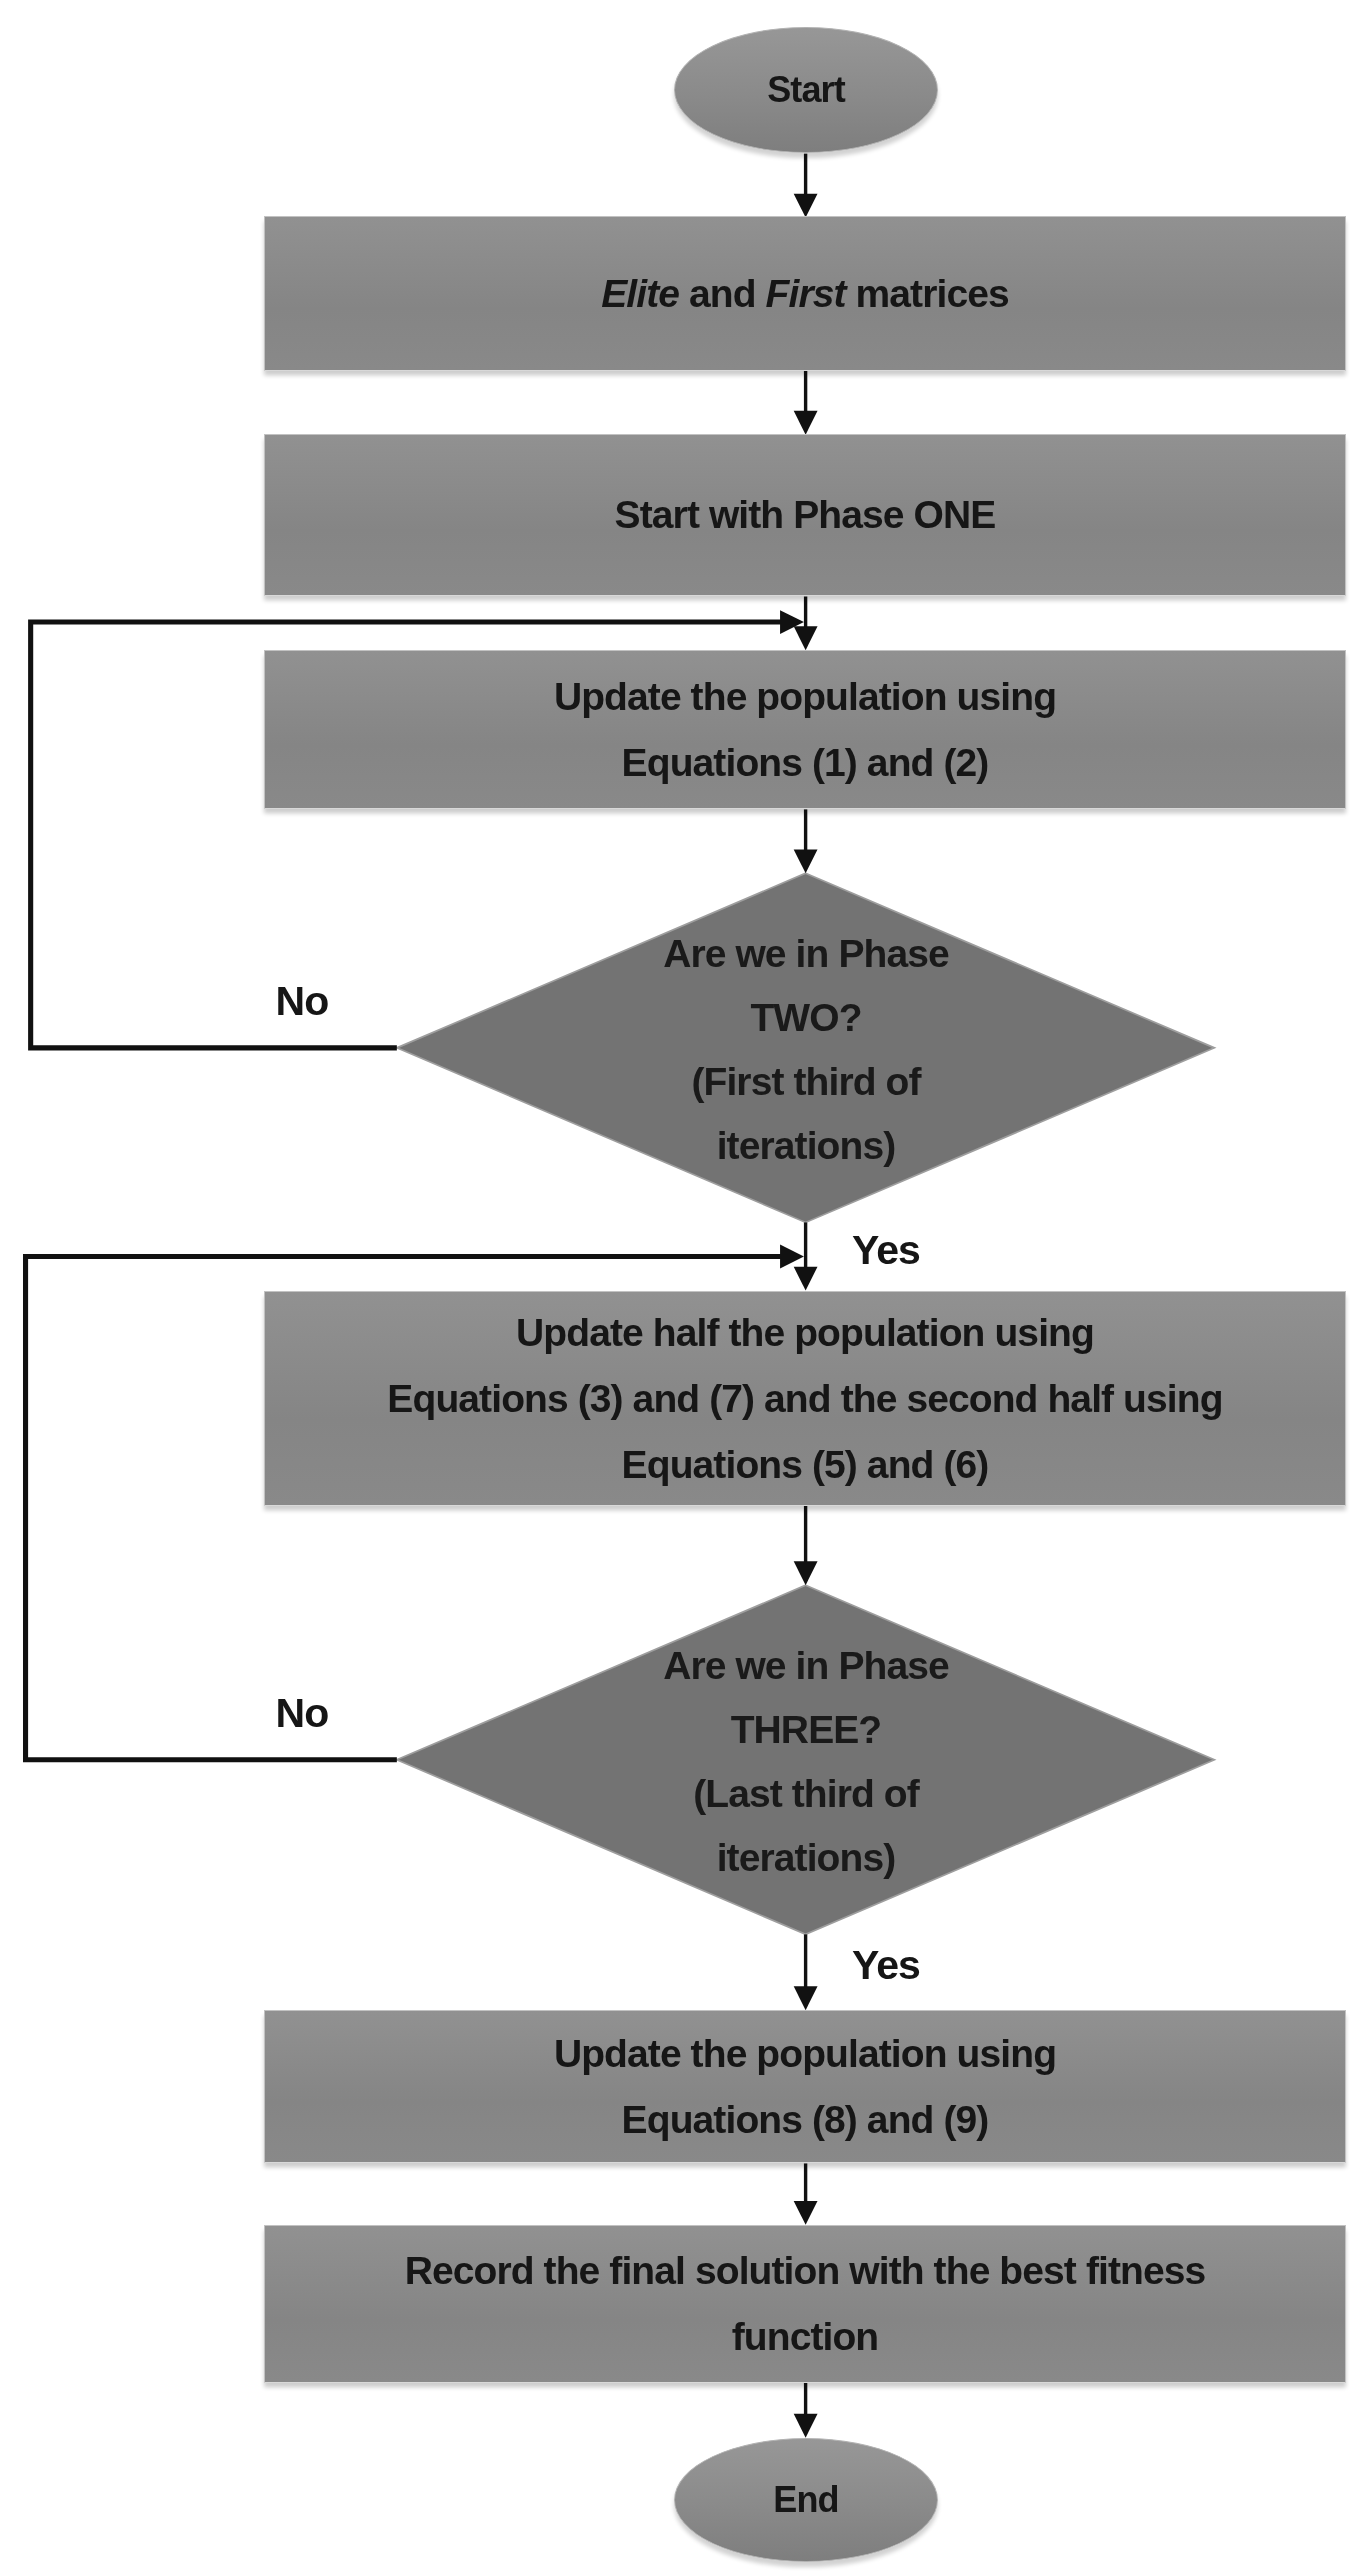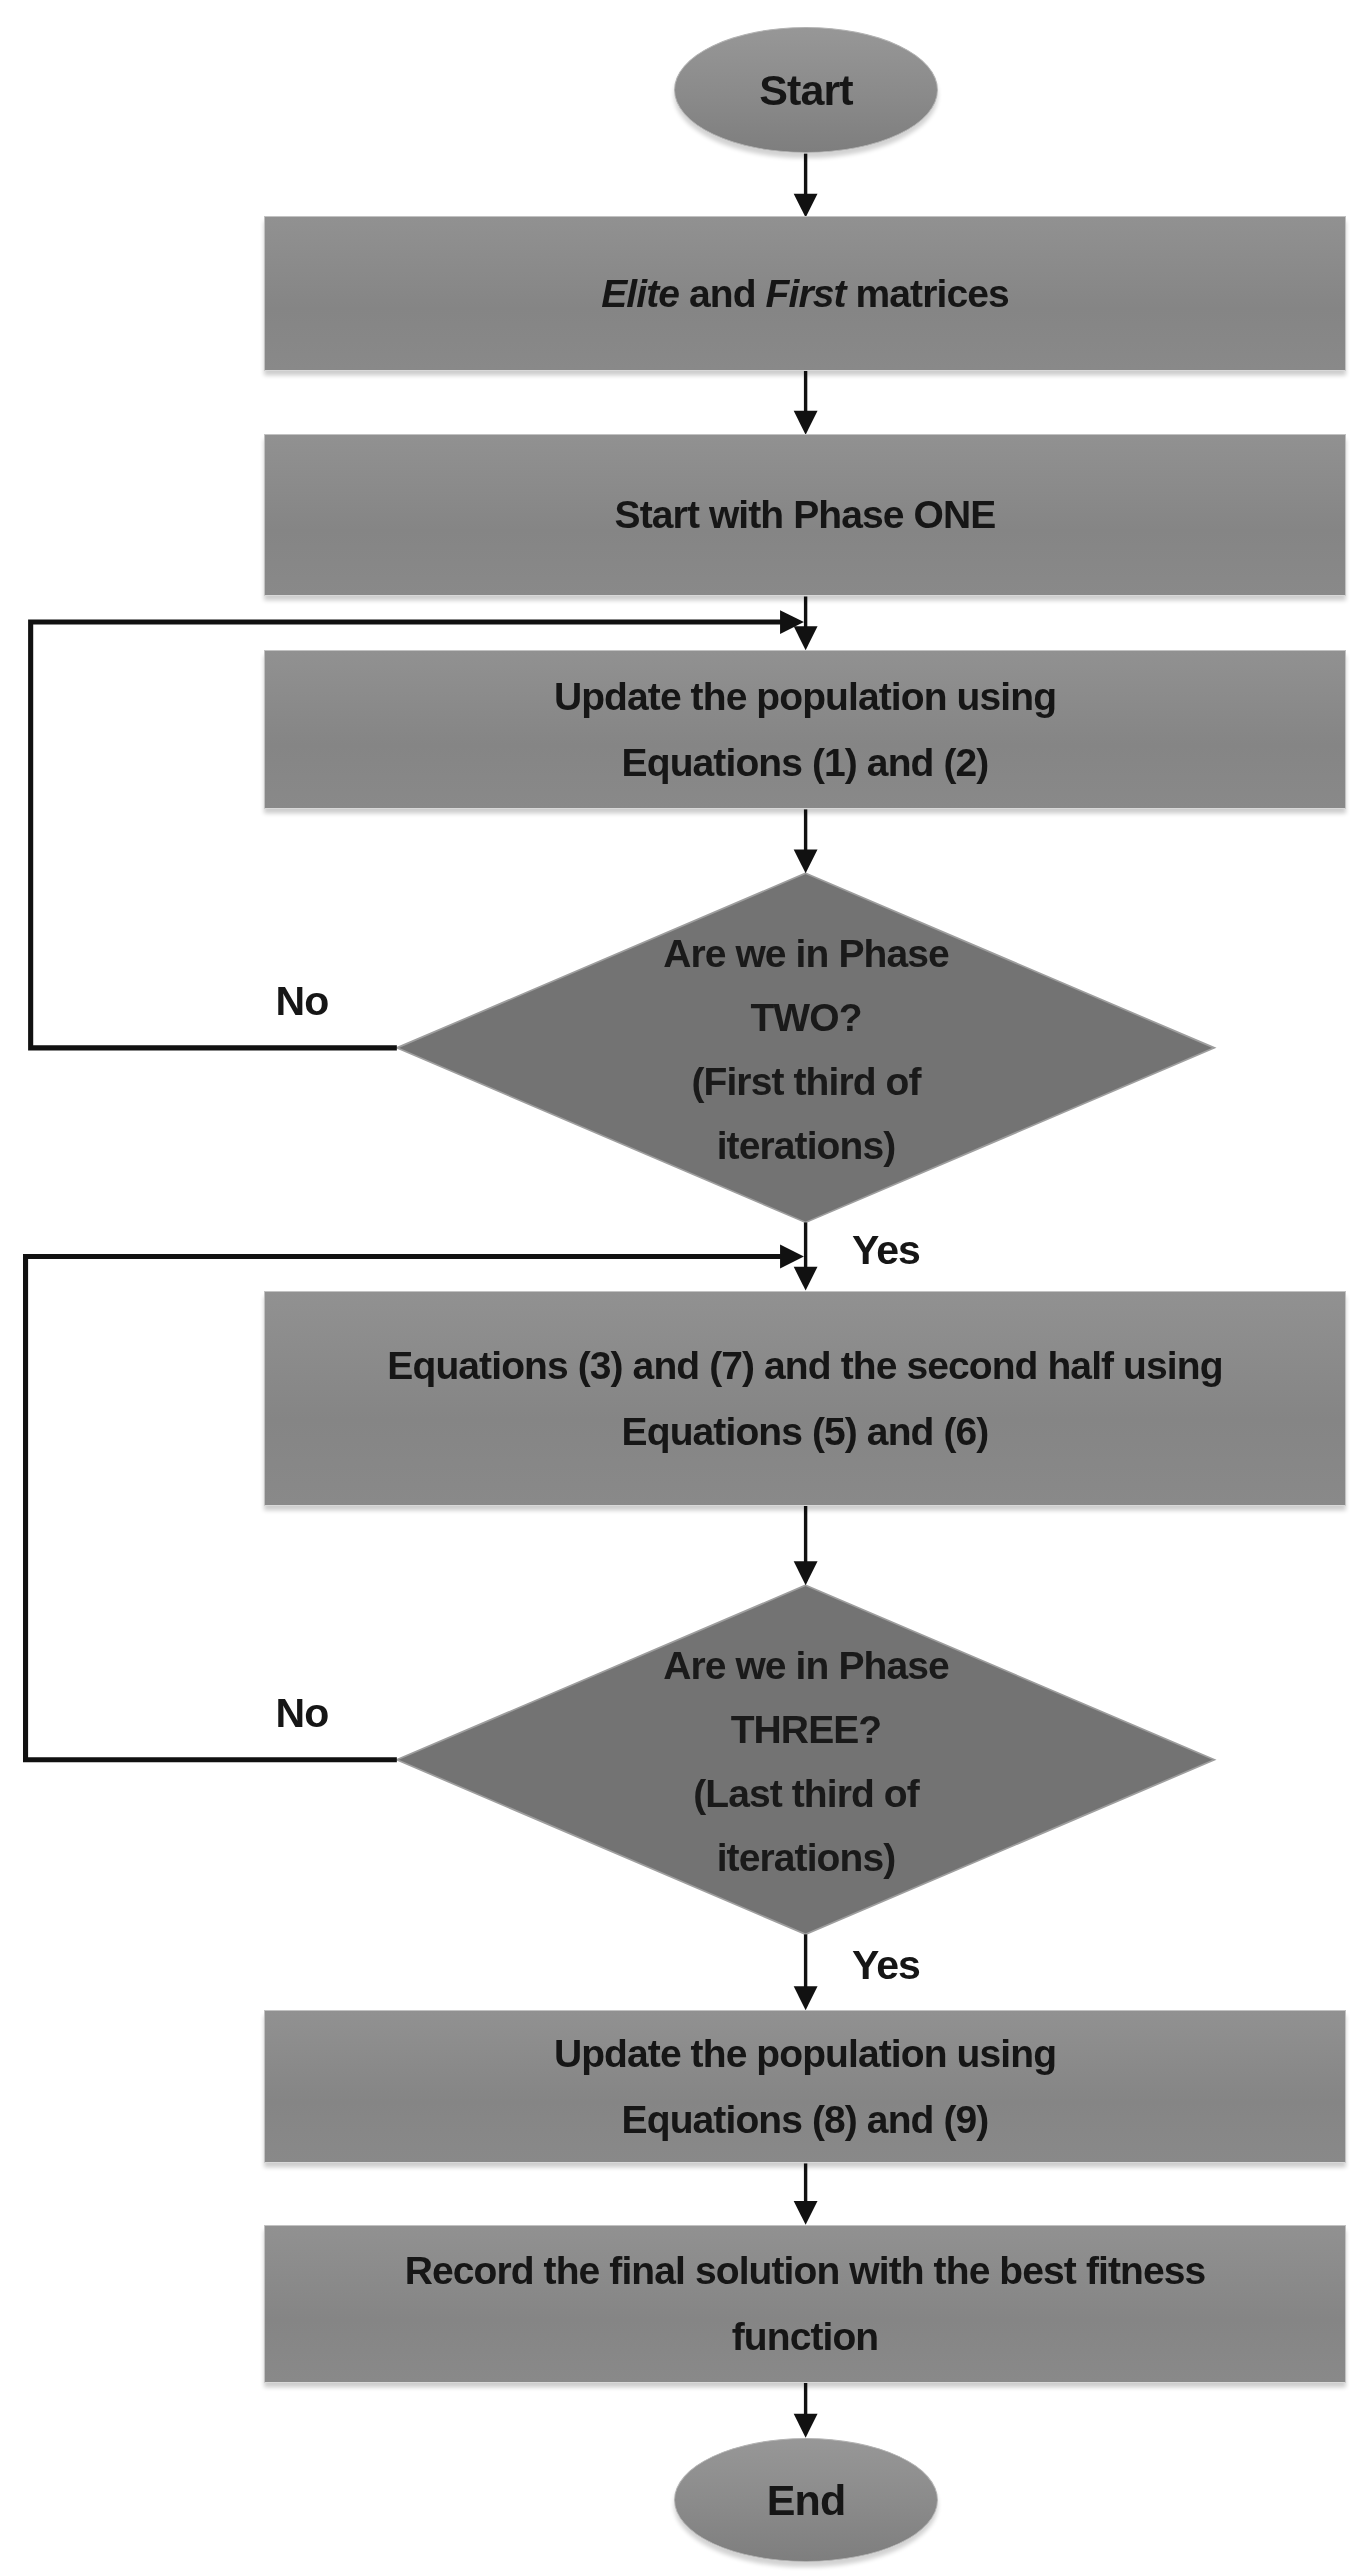--- a/index.html
+++ b/index.html
@@ -8,21 +8,21 @@
     font-family:"Liberation Sans",sans-serif;
   }
   #wires{position:absolute;left:0;top:0;z-index:1;}
   .shape{position:absolute;z-index:2;box-sizing:border-box;}
   .terminal{
     width:264px;border-radius:50%;
     background:linear-gradient(180deg,#979797 0%,#8a8a8a 55%,#7e7e7e 100%);
     border:1.7px solid #b2b2b2;
     box-shadow:0 5.1px 4.3px rgba(0,0,0,0.18);
     display:flex;align-items:center;justify-content:center;
-    font-weight:bold;font-size:43px;color:#161616;letter-spacing:-0.9px;text-align:center;
+    font-weight:bold;font-size:36px;color:#161616;letter-spacing:-0.9px;text-align:center;
   }
   .process{
     left:264px;width:1082px;
     background:linear-gradient(180deg,#919191 0%,#858585 60%,#898989 100%);
     border:1.7px solid #c2c2c2;border-bottom-color:#d8d8d8;
     box-shadow:0 5.1px 4.3px rgba(0,0,0,0.20);
     display:flex;flex-direction:column;align-items:center;justify-content:center;
     font-weight:bold;font-size:39px;line-height:66px;color:#161616;
     text-align:center;letter-spacing:-0.9px;
   }
@@ -101,20 +101,21 @@
     <div>(First third of</div>
     <div>iterations)</div>
   </div>
 
   <div class="edge-label" style="left:251px;top:978px;width:102px;text-align:center;">No</div>
   <div class="edge-label" style="left:852px;top:1227px;">Yes</div>
   <div class="edge-label" style="left:251px;top:1690px;width:102px;text-align:center;">No</div>
   <div class="edge-label" style="left:852px;top:1942px;">Yes</div>
 
   <div class="shape process" style="top:1291px;height:215px;">
+    <div>Update half the population using</div>
     <div>Equations (3) and (7) and the second half using</div>
     <div>Equations (5) and (6)</div>
   </div>
 
   <div class="diamond-text" style="top:1634px;">
     <div>Are we in Phase</div>
     <div>THREE?</div>
     <div>(Last third of</div>
     <div>iterations)</div>
   </div>

